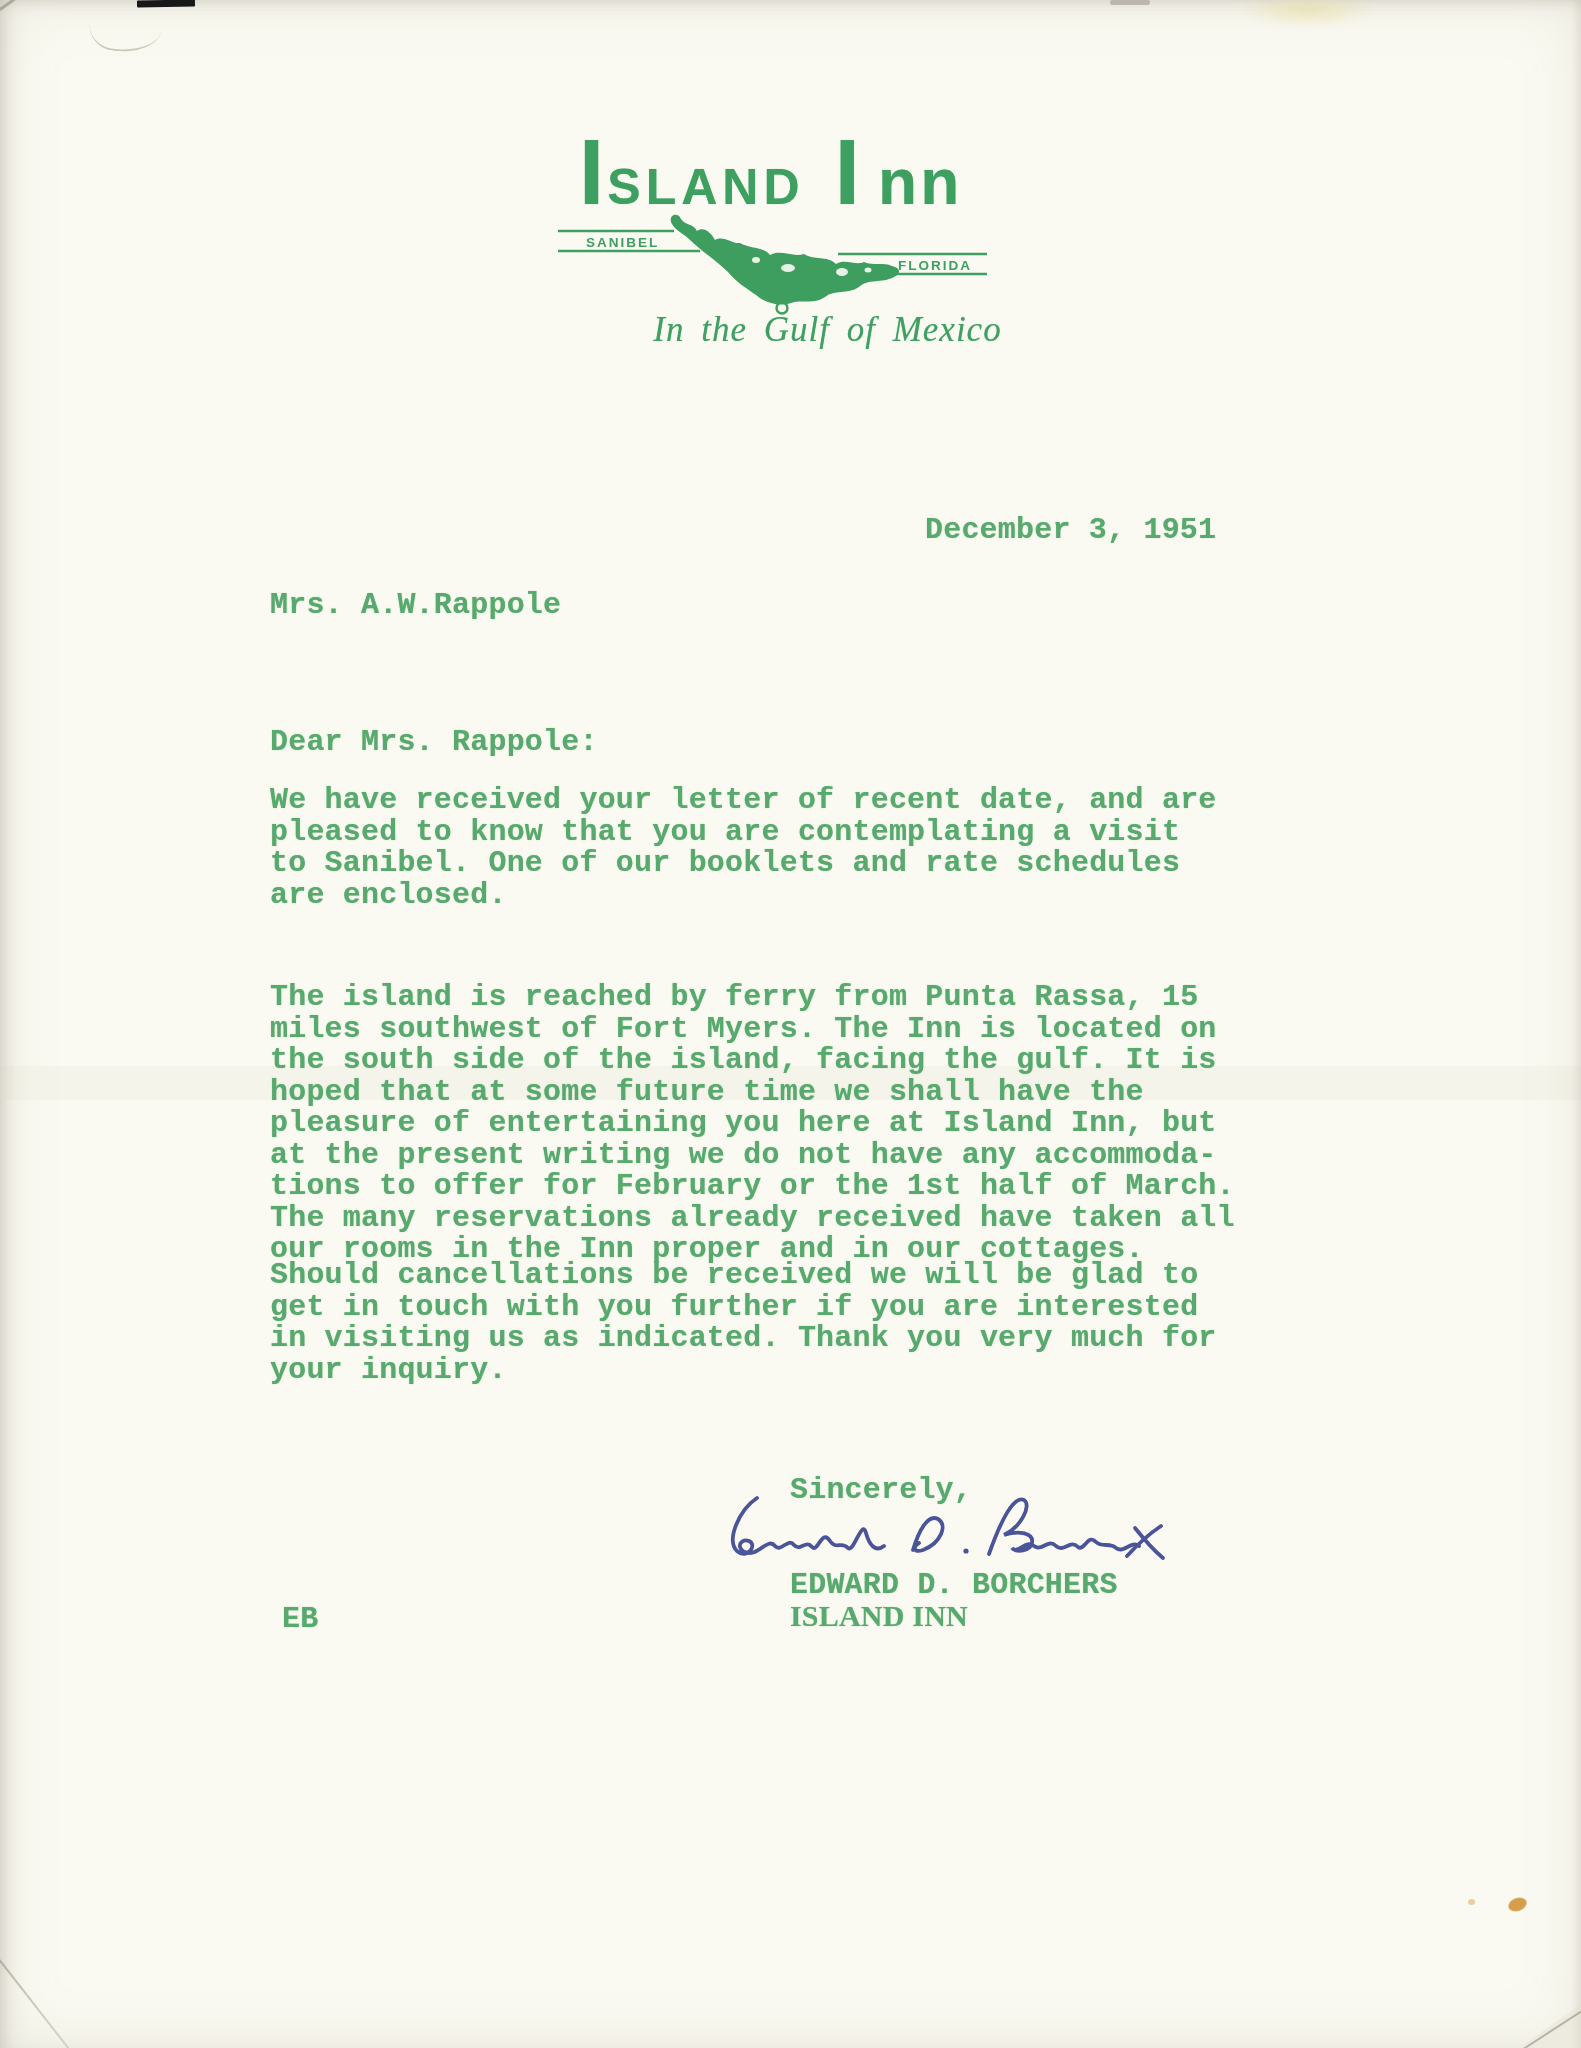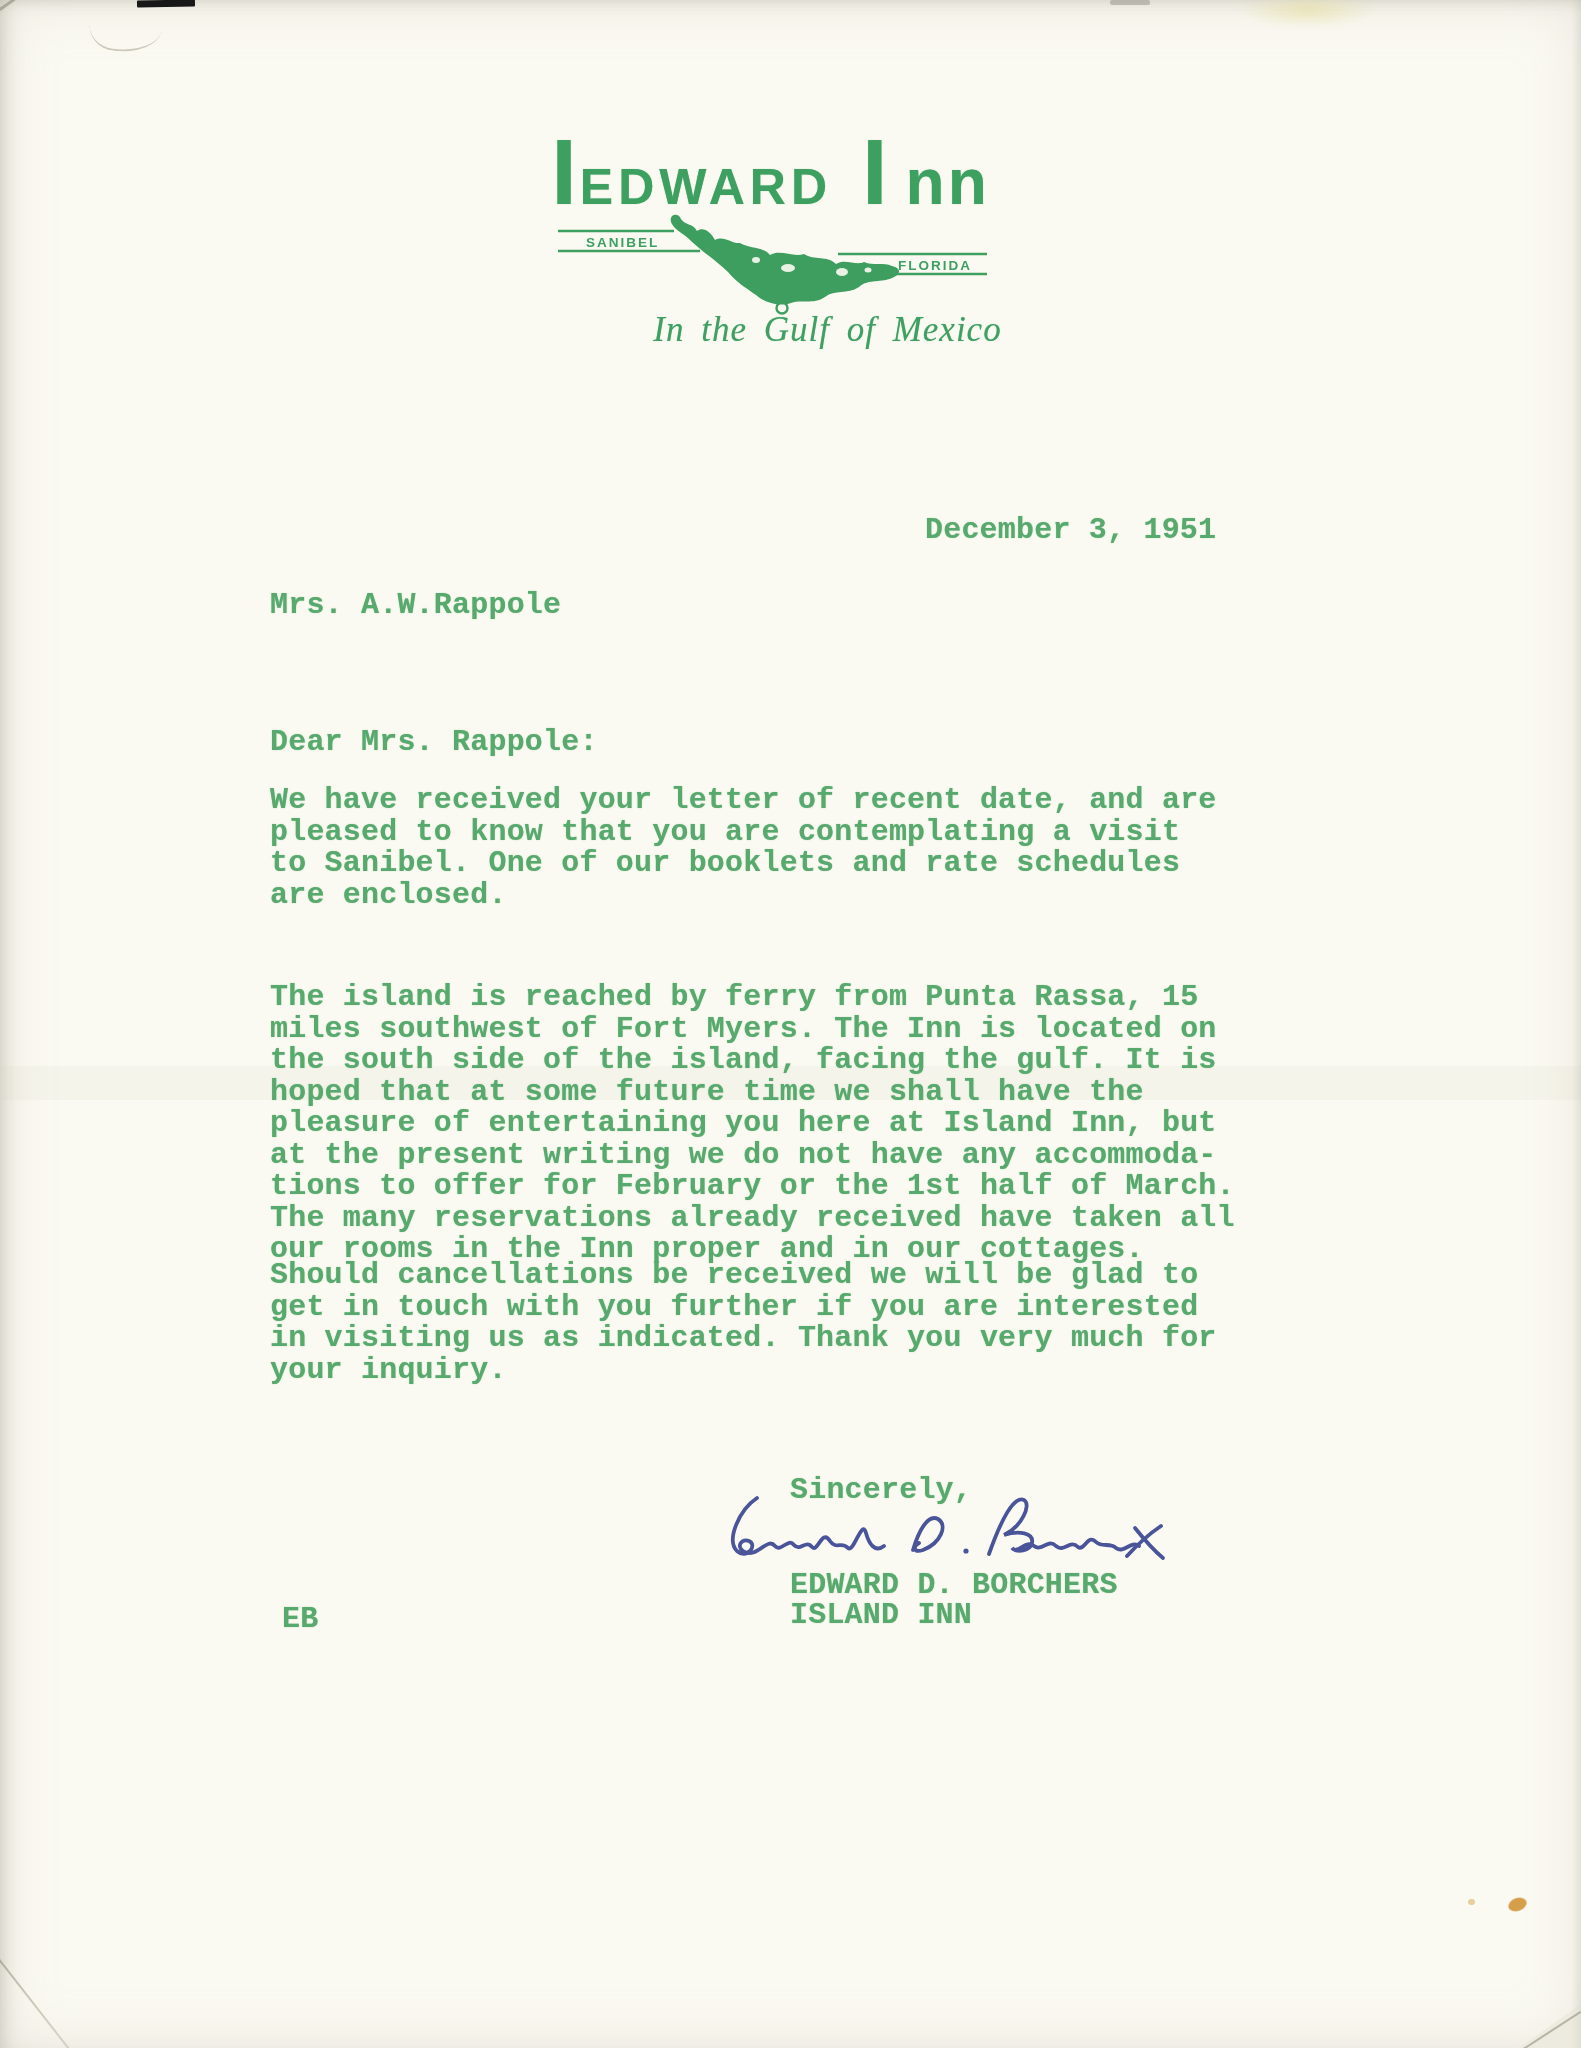--- a/index.html
+++ b/index.html
@@ -46,21 +46,21 @@
     text-shadow:0 0 1.2px rgba(88,169,109,0.55);
   }
   .t-date{left:925px;top:497px;margin-top:18px;}
   .t-recipient{left:270px;top:590px;text-align:right;}
   .t-salutation{left:270px;top:727px;text-align:center;}
   .t-p1{left:270px;top:785px;}
   .t-p2{left:270px;top:942px;margin-top:40px;}
   .t-p3{left:270px;top:1260px;}
   .t-closing{left:790px;top:1475px;}
   .t-name{left:790px;top:1570px;}
-  .t-org{left:790px;top:1600px;}
+  .t-org{left:790px;top:1600px;font-family:Liberation Serif, serif;}
   .t-initials{left:282px;top:1604px;}
   .sig-svg{position:absolute;left:723px;top:1490px;}
   
   .art{position:absolute;pointer-events:none;}
   .a-topbar{left:137px;top:0;width:58px;height:7px;background:#181818;border-radius:1px;transform:rotate(-1deg);}
   .a-topdash{left:1110px;top:0;width:40px;height:5px;background:#9a968c;opacity:.55;border-radius:2px;}
   .a-corner{left:-2px;top:3px;width:18px;height:3px;background:#8e897a;opacity:.6;transform:rotate(-35deg);}
   .a-crease{left:88px;top:24px;width:72px;height:26px;border-bottom:2px solid rgba(150,145,120,.45);border-radius:0 0 70% 40% / 0 0 100% 100%;transform:rotate(7deg);}
   .a-stain-tr{left:1215px;top:-14px;width:185px;height:48px;border-radius:50%;background:radial-gradient(closest-side,rgba(228,219,150,.55),rgba(228,219,150,0) 75%);filter:blur(2px);}
   .a-dot-orange{left:1508px;top:1898px;width:19px;height:13px;border-radius:50%;background:#cf8f2e;opacity:.85;filter:blur(.4px);transform:rotate(-20deg);}
@@ -84,21 +84,21 @@
   <div class="art a-band"></div>
   <div class="art a-dot-orange"></div>
   <div class="art a-dot-orange2"></div>
   <div class="art a-crease-bl"></div>
   <div class="art a-dogear"></div>
   <div class="art a-dogear-line"></div>
   <div class="art a-rightshade"></div>
 
   <div class="brand">
     <span class="bigI">I</span>
-      <span class="smallCaps">EDWARD</span>
+      <span class="smallCaps">SLAND</span>
     <span class="wordGap"></span>
     <span class="bigI">I</span>
       <span class="lowNN">nn</span>
   </div>
 
   <svg class="logo-svg" width="460" height="108" viewBox="0 0 460 108">
     <g stroke="#3da061" stroke-width="2.6" fill="none">
       <path d="M8,21 H124"></path>
       <path d="M8,41 H150"></path>
     </g>

